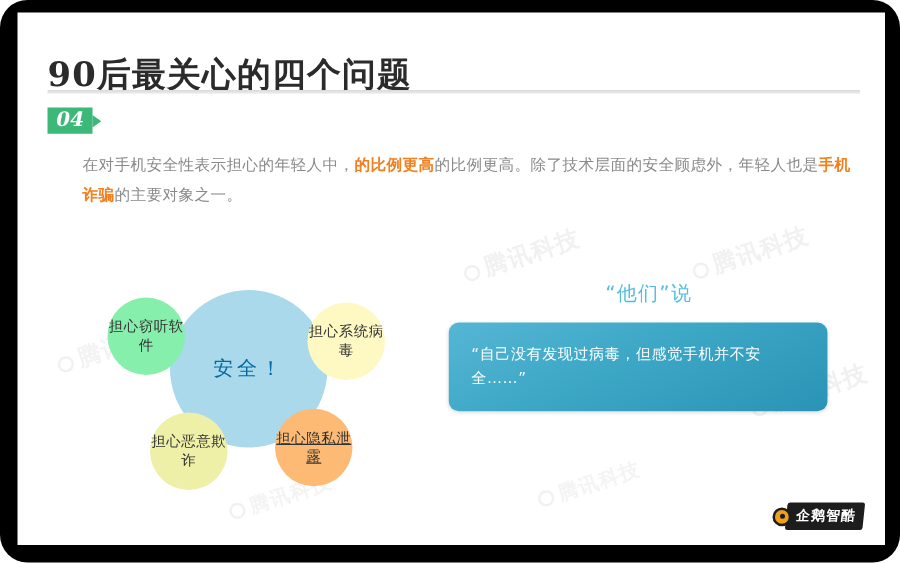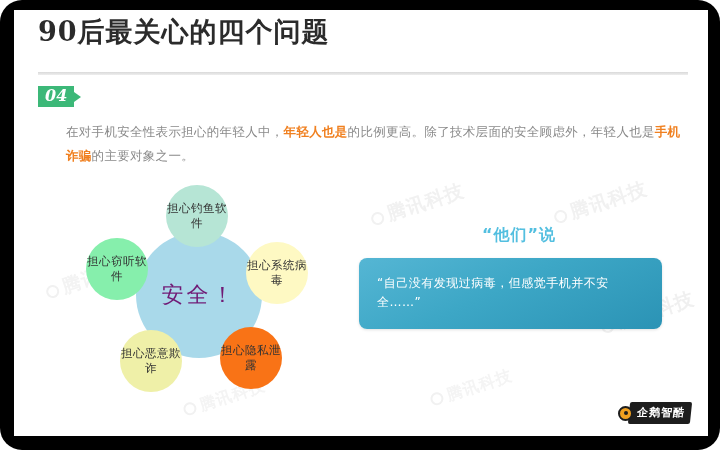--- a/index.html
+++ b/index.html
@@ -42,21 +42,21 @@
   .wm.w1{left:355px;top:182px;}
   .wm.w2{left:538px;top:180px;}
   .wm.w3{left:30px;top:255px;color:#f3f3f3;}
   .wm.w4{left:585px;top:290px;color:#f0f0f0;}
   .wm.w5{left:168px;top:378px;color:#f4f4f4;font-size:16px;}
   .wm.w6{left:415px;top:368px;color:#f4f4f4;font-size:16px;}
 
   
   .layer{position:relative;z-index:5;}
   #title{
-    position:absolute;left:24px;top:4px;
+    position:absolute;left:24px;top:32px;
     font-family:"DejaVu Serif","Liberation Serif",serif;
     font-size:27px;font-weight:bold;
     color:#2b2b2b;
     letter-spacing:1px;
     white-space:nowrap;
   }
   #divider{
     position:absolute;left:24px;top:62px;width:650px;height:3px;
     background:linear-gradient(#d9d9d9,#eeeeee);
   }
@@ -103,37 +103,37 @@
     display:flex;align-items:center;justify-content:center;
     text-align:center;
     color:#333333;
     font-size:11.5px;line-height:1.3;
     letter-spacing:.5px;
     box-sizing:border-box;
   }
   #node-center{
     left:62px;top:52px;width:126px;height:126px;
     background:#a9d9ea;
-    font-size:22px;letter-spacing:3px;
-    color:#701a75;
+    font-size:16px;letter-spacing:3px;
+    color:#0369a1;
     z-index:2;
     text-align:right;
   }
   #node-0{left:92px;top:5px;width:62px;height:62px;background:#b6e5d5;z-index:3;}
   #node-1{left:172px;top:62px;width:62px;height:62px;background:#8ddba0;z-index:3;}
   #node-2{left:146px;top:147px;width:62px;height:62px;background:#cbe9a8;z-index:3;}
   #node-3{left:46px;top:150px;width:62px;height:62px;background:#eff0a8;z-index:3;text-align:center;}
   #node-4{left:12px;top:58px;width:62px;height:62px;background:#f5cba5;z-index:3;}
 
   
   #quote-wrap{position:absolute;left:345px;top:215px;width:320px;}
   #quote-head{
     text-align:center;
     color:#53bfe0;
-    font-size:16px;font-weight:bold;
+    font-size:16px;font-weight:normal;
     letter-spacing:1px;
     margin-bottom:12px;
   }
   #quote-bubble{
     background:linear-gradient(155deg,#55b6d4 0%,#3da7c6 45%,#2b93b5 100%);
     border-radius:8px;
     padding:16px 18px 18px 18px;
     color:#ffffff;
     font-size:12px;line-height:1.55;
     letter-spacing:.5px;
@@ -184,28 +184,27 @@
   <div class="wm w6"><span class="dot"></span><span>腾讯科技</span></div>
 
   <div class="layer" id="title">90后最关心的四个问题</div>
   <div class="layer" id="divider"></div>
 
   <div class="layer" id="section">
     <span id="num-badge">04</span>
   </div>
 
   <div class="layer" id="para">
-    <span>在对手机安全性表示担心的年轻人中，</span><span class="hl">年轻人也是</span><span>的比例更高。除了技术层面的安全顾虑外，年轻人也是</span><span class="hl">手机诈骗</span><span>的主要对象之一。</span>
+    <span>在对手机安全性表示担心的年轻人中，</span><span class="hl">的比例更高</span><span>的比例更高。除了技术层面的安全顾虑外，年轻人也是</span><span class="hl">手机诈骗</span><span>的主要对象之一。</span>
   </div>
 
   <div class="layer" id="diagram">
     <div class="node" id="node-center">安全！</div>
-    <div class="node" id="node-0" style="background: rgb(182, 229, 213);">担心钓鱼软件</div>
     <div class="node" id="node-1" style="background: #fef9c3;">担心系统病毒</div>
-    <div class="node" id="node-2" style="background: #f97316;">担心隐私泄露</div>
+    <div class="node" id="node-2" style="background: #fdba74; text-decoration: underline;">担心隐私泄露</div>
     <div class="node" id="node-3" style="background: rgb(239, 240, 168);">担心恶意欺诈</div>
     <div class="node" id="node-4" style="background: #86efac;">担心窃听软件</div>
   </div>
 
   <div class="layer" id="quote-wrap">
     <div id="quote-head">“他们”说</div>
     <div id="quote-bubble">“自己没有发现过病毒，但感觉手机并不安全……”</div>
   </div>
 
   <div class="layer" id="logo">

